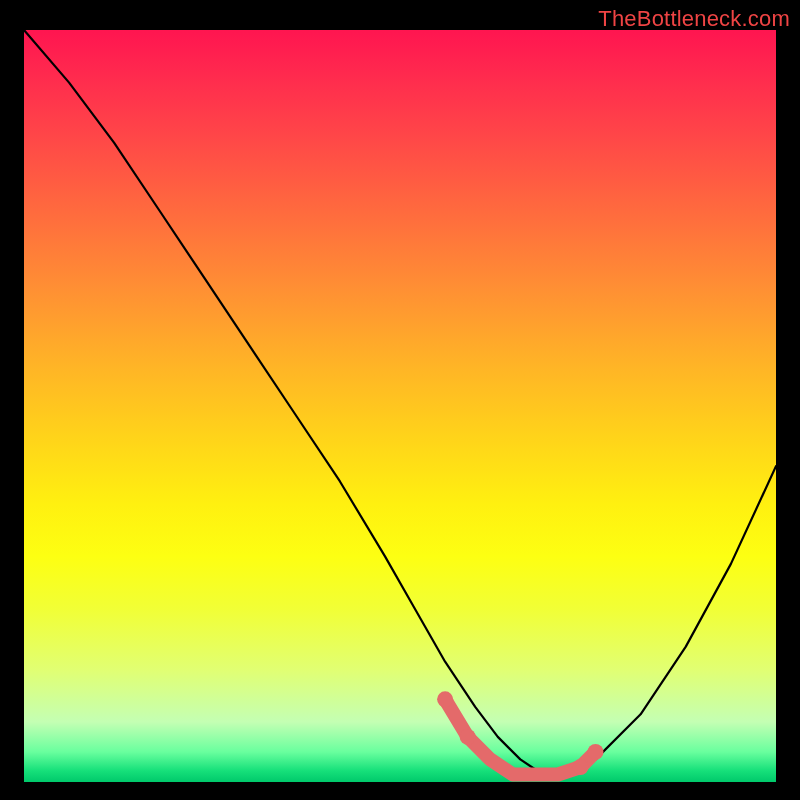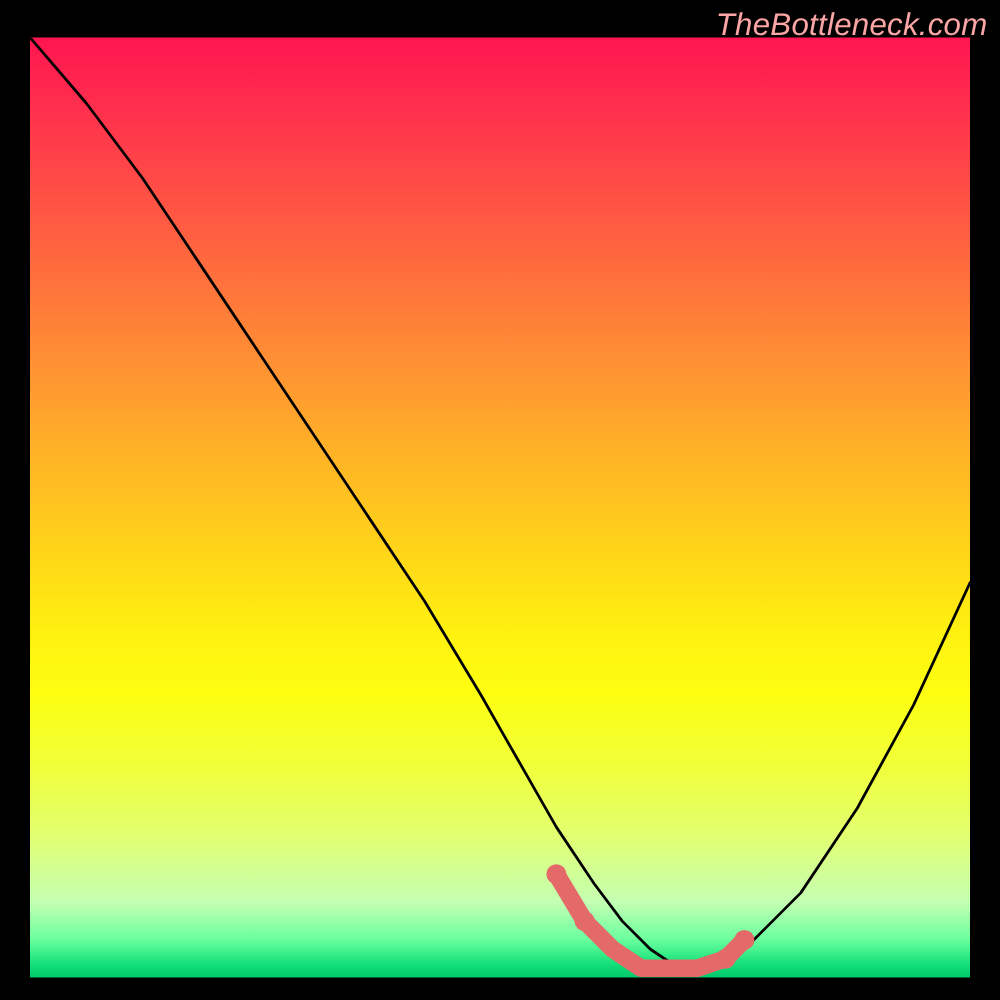--- a/index.html
+++ b/index.html
@@ -16,26 +16,25 @@
     left: 0;
     top: 0;
     width: 800px;
     height: 800px;
     background: #000;
   }
   .watermark {
     position: absolute;
     top: 6px;
     right: 10px;
-    color: #fca5a5;
-    font-size: 25px;
+    color: #ef4444;
+    font-size: 22px;
     letter-spacing: 0.2px;
     font-weight: 400;
     z-index: 50;
-    font-style: italic;
   }
   .plot {
     position: absolute;
     left: 24px;
     top: 30px;
     width: 752px;
     height: 752px;
   }
   .gradient {
     position: absolute;

